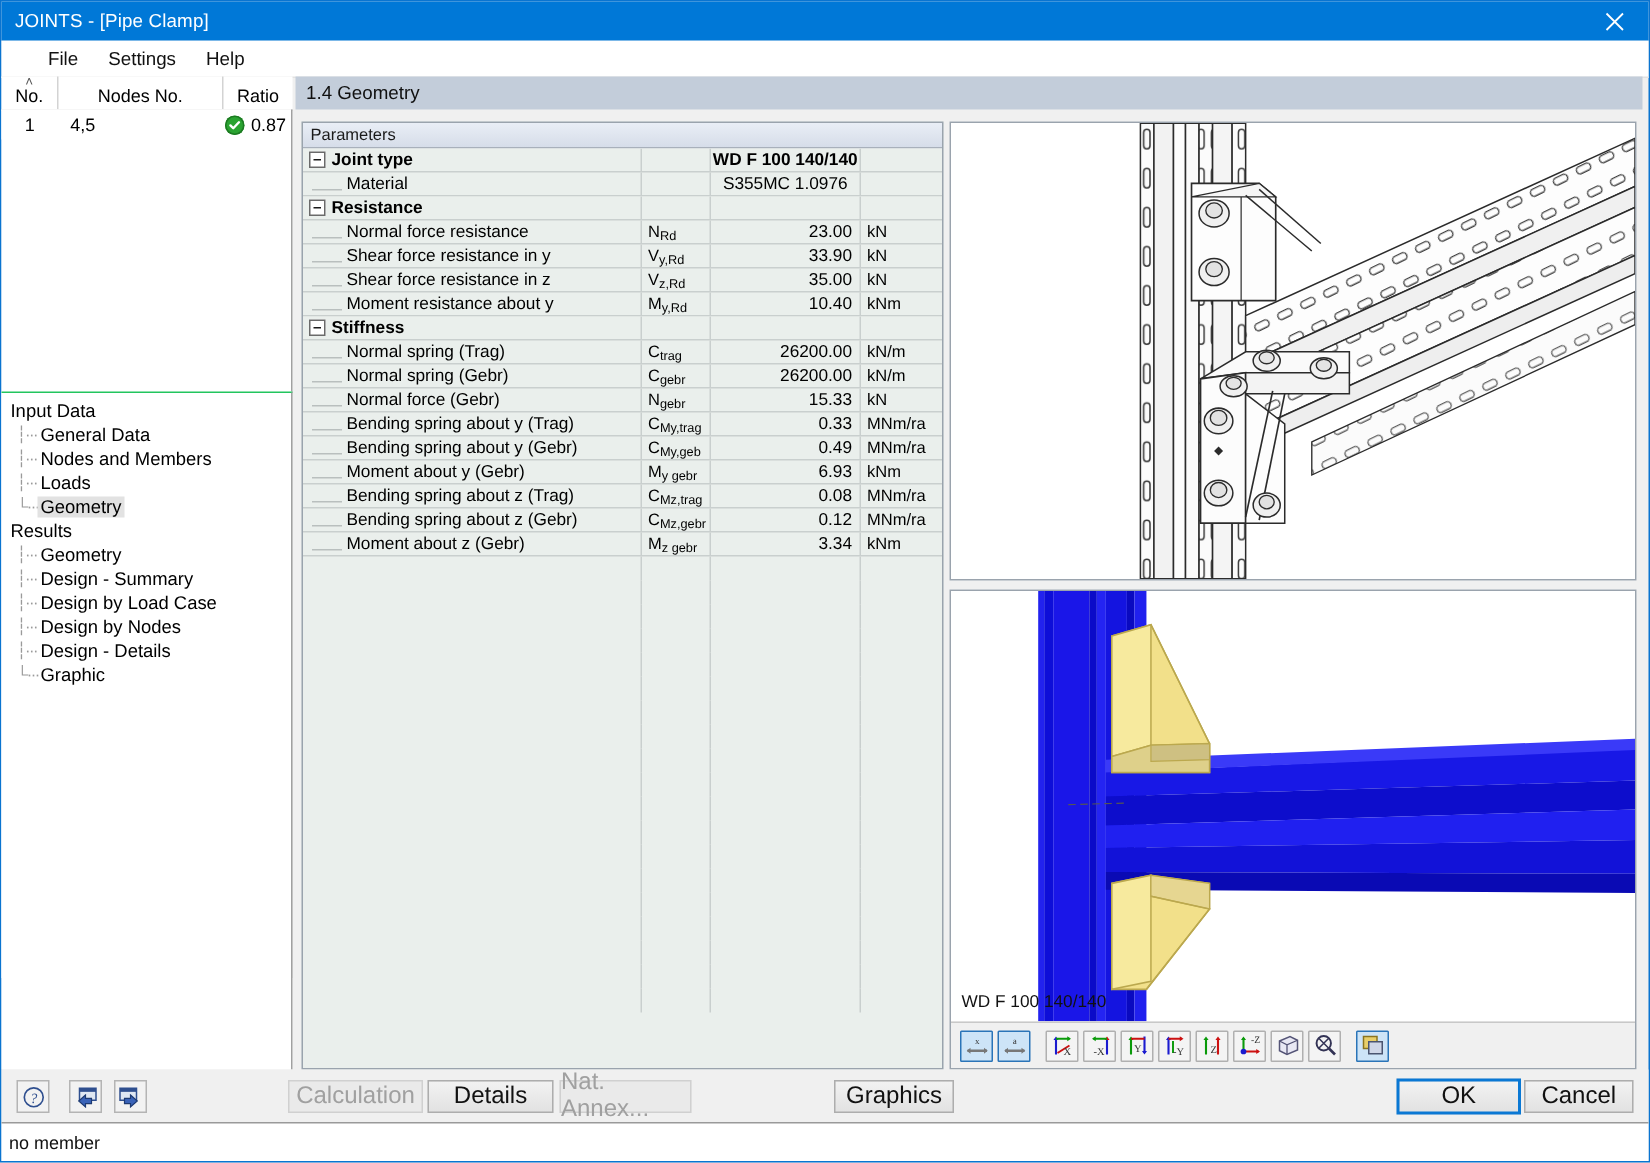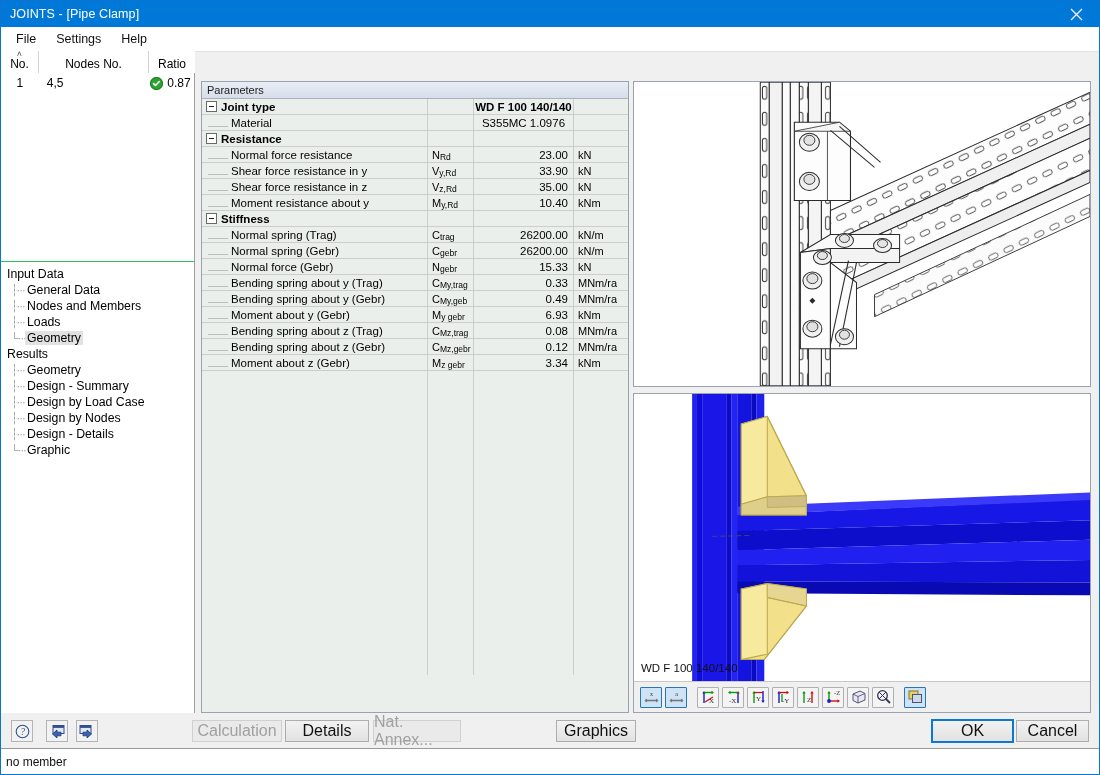--- a/index.html
+++ b/index.html
@@ -15,21 +15,21 @@
   
   .titlebar{height:26px;background:#0078d7;display:flex;align-items:center;
             position:relative;}
   .titlebar .title{color:#fff;font-size:12.5px;padding-left:9px;letter-spacing:.1px;}
   .closebtn{position:absolute;right:0;top:0;width:45px;height:26px;
             display:flex;align-items:center;justify-content:center;cursor:pointer;}
   .closebtn svg{display:block;}
 
   
   .menubar{height:24px;background:#fff;display:flex;align-items:center;
-           border-bottom:1px solid #e2e2e2;padding-left:5px;}
+           border-bottom:1px solid #e2e2e2;padding-left:21px;}
   .menubar .mi{padding:3px 10px;font-size:12.5px;color:#111;cursor:default;}
 
   
   .body{position:absolute;left:0;top:50px;right:0;bottom:0;}
 
   
   .leftpanel{position:absolute;left:0;top:0;width:194px;bottom:61px;}
   .grid-head{display:flex;height:22px;background:#fff;border-bottom:1px solid #b4b4b4;}
   .gh{border-right:1px solid #d3d3d3;display:flex;align-items:flex-end;
       justify-content:center;font-size:12px;color:#000;position:relative;
@@ -227,20 +227,21 @@
           <span class="tconn">┆···</span>
           <span class="tlabel">Design - Details</span>
         </div>
         <div class="tchild">
           <span class="tconn">└···</span>
           <span class="tlabel">Graphic</span>
         </div>
       </div>
     </div>
 
+    <div class="panelhead">1.4 Geometry</div>
 
     <div class="center">
       <div class="paramhead">Parameters</div>
       <div class="ptable" id="ptable">
           <div class="prow section">
             <div class="pc desc">
               <span class="expander">
                 <i></i>
               </span>
               <span>Joint type</span>

